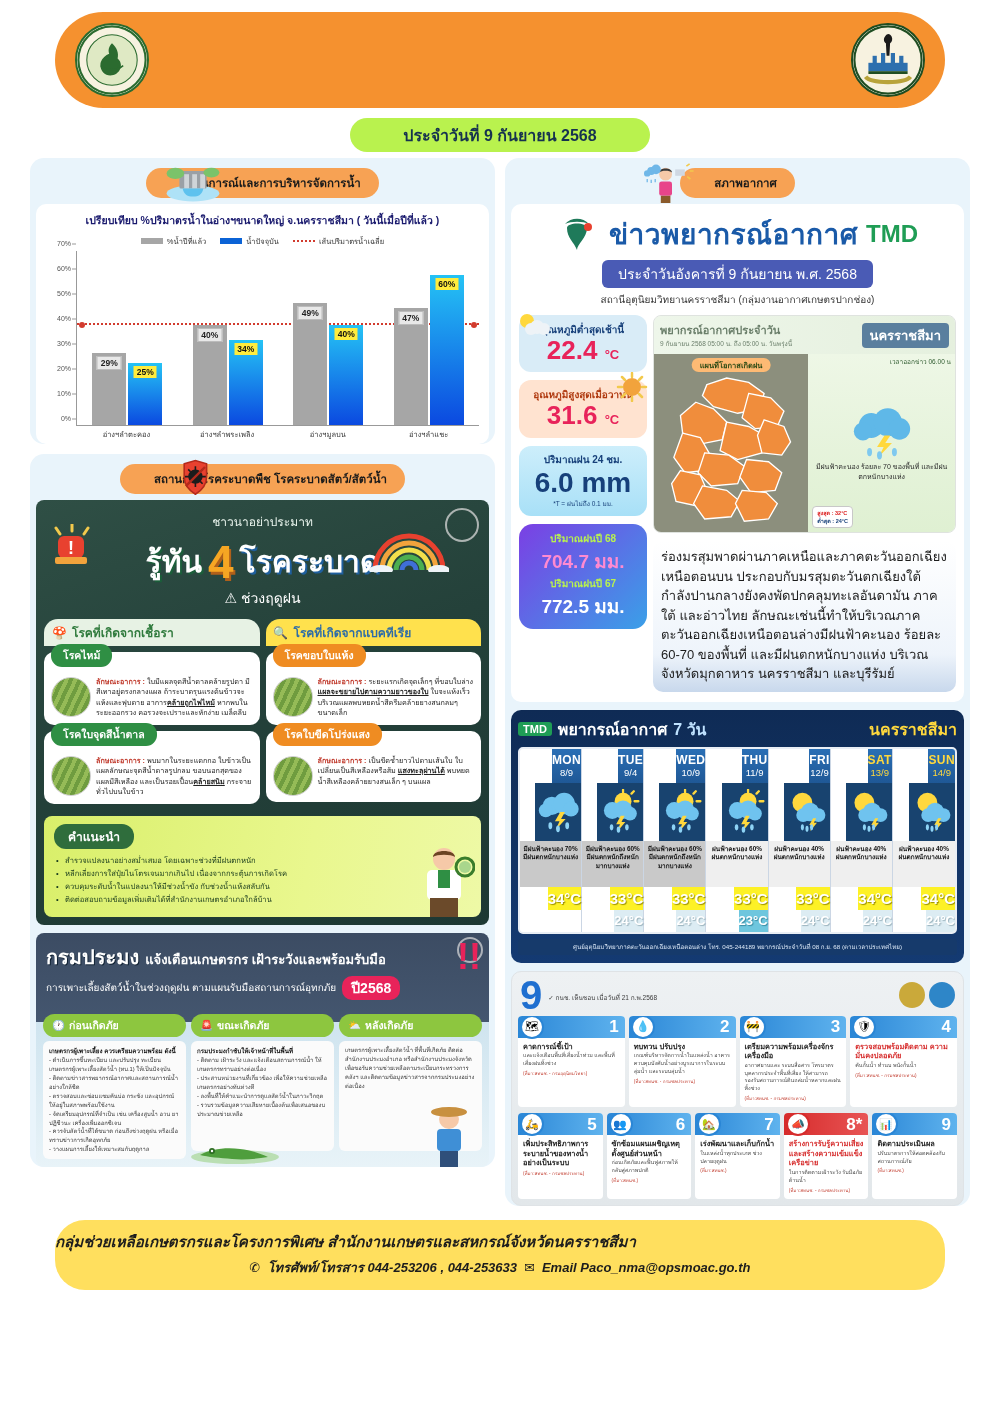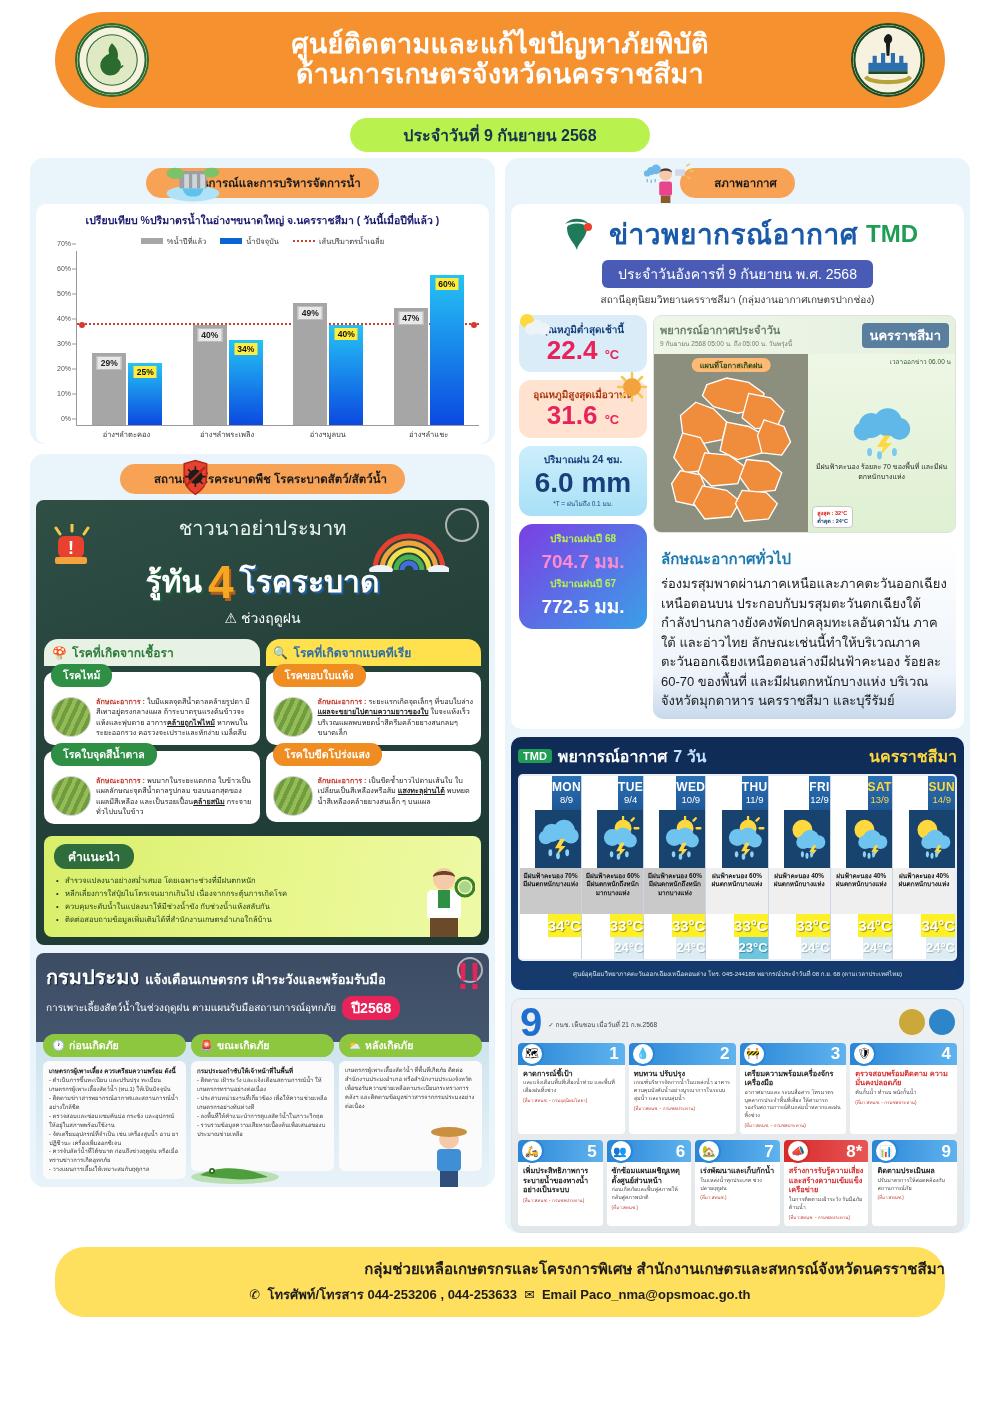--- a/index.html
+++ b/index.html
@@ -99,21 +99,21 @@
   .xlabels { display:flex; margin: 2px 4px 0 34px; }
   .xlabels div { flex:1; text-align:center; font-size:7.5px; color:#333; }
 
   
   .poster {
     margin: 0 6px 8px; border-radius: 8px; overflow:hidden;
     background: linear-gradient(160deg,#2f4f45 0%, #24413a 45%, #1d3833 100%);
     position: relative;
   }
   .poster-top { padding: 12px 10px 6px; text-align:center; position:relative; }
-  .poster-sub { color:#eaf5ee; font-size:20px; margin-bottom:14px; }
+  .poster-sub { color:#eaf5ee; font-size:12px; margin-bottom:7px; }
   .poster-main { display:flex; align-items:center; justify-content:center; gap:6px; }
   .pm-a { font-size:30px; font-weight:bold; color:#fff; -webkit-text-stroke:0; text-shadow: 2px 2px 0 #1b5e3a; }
   .pm-4 { font-size:46px; font-weight:bold; color:#f6a623; text-shadow: 2px 3px 0 #b0601a; line-height:1; }
   .pm-b { font-size:30px; font-weight:bold; color:#fff; text-shadow: 2px 2px 0 #1f5f9e; }
   .poster-season { color:#fff; font-size:14px; margin-top:2px; }
   .siren { position:absolute; left:14px; top:24px; width:44px; height:46px; }
   .rainbow { position:absolute; right:40px; top:28px; width:80px; height:44px; }
   .pstamp { position:absolute; right:10px; top:8px; width:34px;height:34px;border-radius:50%;border:2px solid #d8d8d8;opacity:.75; }
 
   .cat-row { display:flex; gap:6px; padding: 4px 8px 0; }
@@ -259,42 +259,38 @@
   .m9-bar.red .m9-circ { border-color:#d62b2b; }
   .m9-b { padding:4px 5px 5px; }
   .m9-b .h { font-size:7.4px; font-weight:bold; color:#1a1a1a; line-height:1.3; }
   .m9-b .h.red { color:#d62b2b; }
   .m9-b .d { font-size:5.4px; color:#444; line-height:1.45; margin-top:1px; }
   .m9-b .src { font-size:4.6px; color:#c0392b; margin-top:2px; }
 
   
   .footer {
     margin: 4px 55px 0; background:#ffdf5e; border-radius:30px;
-    padding: 10px 0 12px; text-align:right;
+    padding: 10px 0 12px; text-align:left;font-style:italic;
   }
   .footer .f1 { font-size:15px; font-weight:bold; color:#1d1d1d; }
   .footer .f2 { font-size:13px; font-weight:bold; color:#1d1d1d; margin-top:3px; display:flex; align-items:center; justify-content:center; gap:7px; }
   .f-ic { display:inline-block; }
 </style>
 </head>
 <body>
 
 <div class="header-wrap">
   <div class="header-bar">
     <div class="seal left">
       <svg viewBox="0 0 100 100">
           <circle cx="50" cy="50" r="48" fill="#f7f2e0" stroke="#2b6b2f" stroke-width="3"></circle>
           <circle cx="50" cy="50" r="36" fill="#dfe9c4" stroke="#2b6b2f" stroke-width="1.5"></circle>
           <path d="M50 26c7 6 10 14 8 22 4 3 6 9 4 14-3 8-12 12-20 9-7-3-10-11-8-18 2-6 7-10 12-12-2-6 0-11 4-15z" fill="#2b6b2f"></path>
           <path d="M34 58c5 4 11 6 16 6s11-2 16-6" stroke="#2b6b2f" stroke-width="2" fill="none"></path>
         </svg>
-    </div>
-    <div class="header-title">
-      <span class="l1">ศูนย์ติดตามและแก้ไขปัญหาภัยพิบัติ</span>
-      <span class="l2">ด้านการเกษตรจังหวัดนครราชสีมา</span>
     </div>
     <div class="seal right">
       <svg viewBox="0 0 100 100">
           <circle cx="50" cy="50" r="48" fill="#f7f2e0" stroke="#1f4d22" stroke-width="3"></circle>
           <rect x="22" y="54" width="56" height="12" fill="#2d6fae"></rect>
           <rect x="22" y="66" width="56" height="4" fill="#1f4d22"></rect>
           <rect x="28" y="44" width="6" height="12" fill="#2d6fae"></rect>
           <rect x="40" y="40" width="6" height="16" fill="#2d6fae"></rect>
           <rect x="54" y="40" width="6" height="16" fill="#2d6fae"></rect>
           <rect x="66" y="44" width="6" height="12" fill="#2d6fae"></rect>
@@ -699,21 +695,20 @@
                   <div class="map-caption">มีฝนฟ้าคะนอง ร้อยละ 70 ของพื้นที่ และมีฝนตกหนักบางแห่ง</div>
                   <div class="mini-badge">
                     <span class="hot">สูงสุด : 32°C</span><br>
                     <span class="cold">ต่ำสุด : 24°C</span>
                   </div>
                 </div>
               </div>
             </div>
 
             <div class="gen-wx">
-              <h4>ลักษณะอากาศทั่วไป</h4>
               <p>ร่องมรสุมพาดผ่านภาคเหนือและภาคตะวันออกเฉียงเหนือตอนบน ประกอบกับมรสุมตะวันตกเฉียงใต้กำลังปานกลางยังคงพัดปกคลุมทะเลอันดามัน ภาคใต้ และอ่าวไทย ลักษณะเช่นนี้ทำให้บริเวณภาคตะวันออกเฉียงเหนือตอนล่างมีฝนฟ้าคะนอง ร้อยละ 60-70 ของพื้นที่ และมีฝนตกหนักบางแห่ง บริเวณจังหวัดมุกดาหาร  นครราชสีมา และบุรีรัมย์</p>
             </div>
           </div>
         </div>
       </div>
 
       <div class="fc-card">
         <div class="fc-head">
           <span class="fc-title">
             <span style="font-size:11px;background:#1f9d55;padding:1px 5px;border-radius:3px;">TMD</span>

